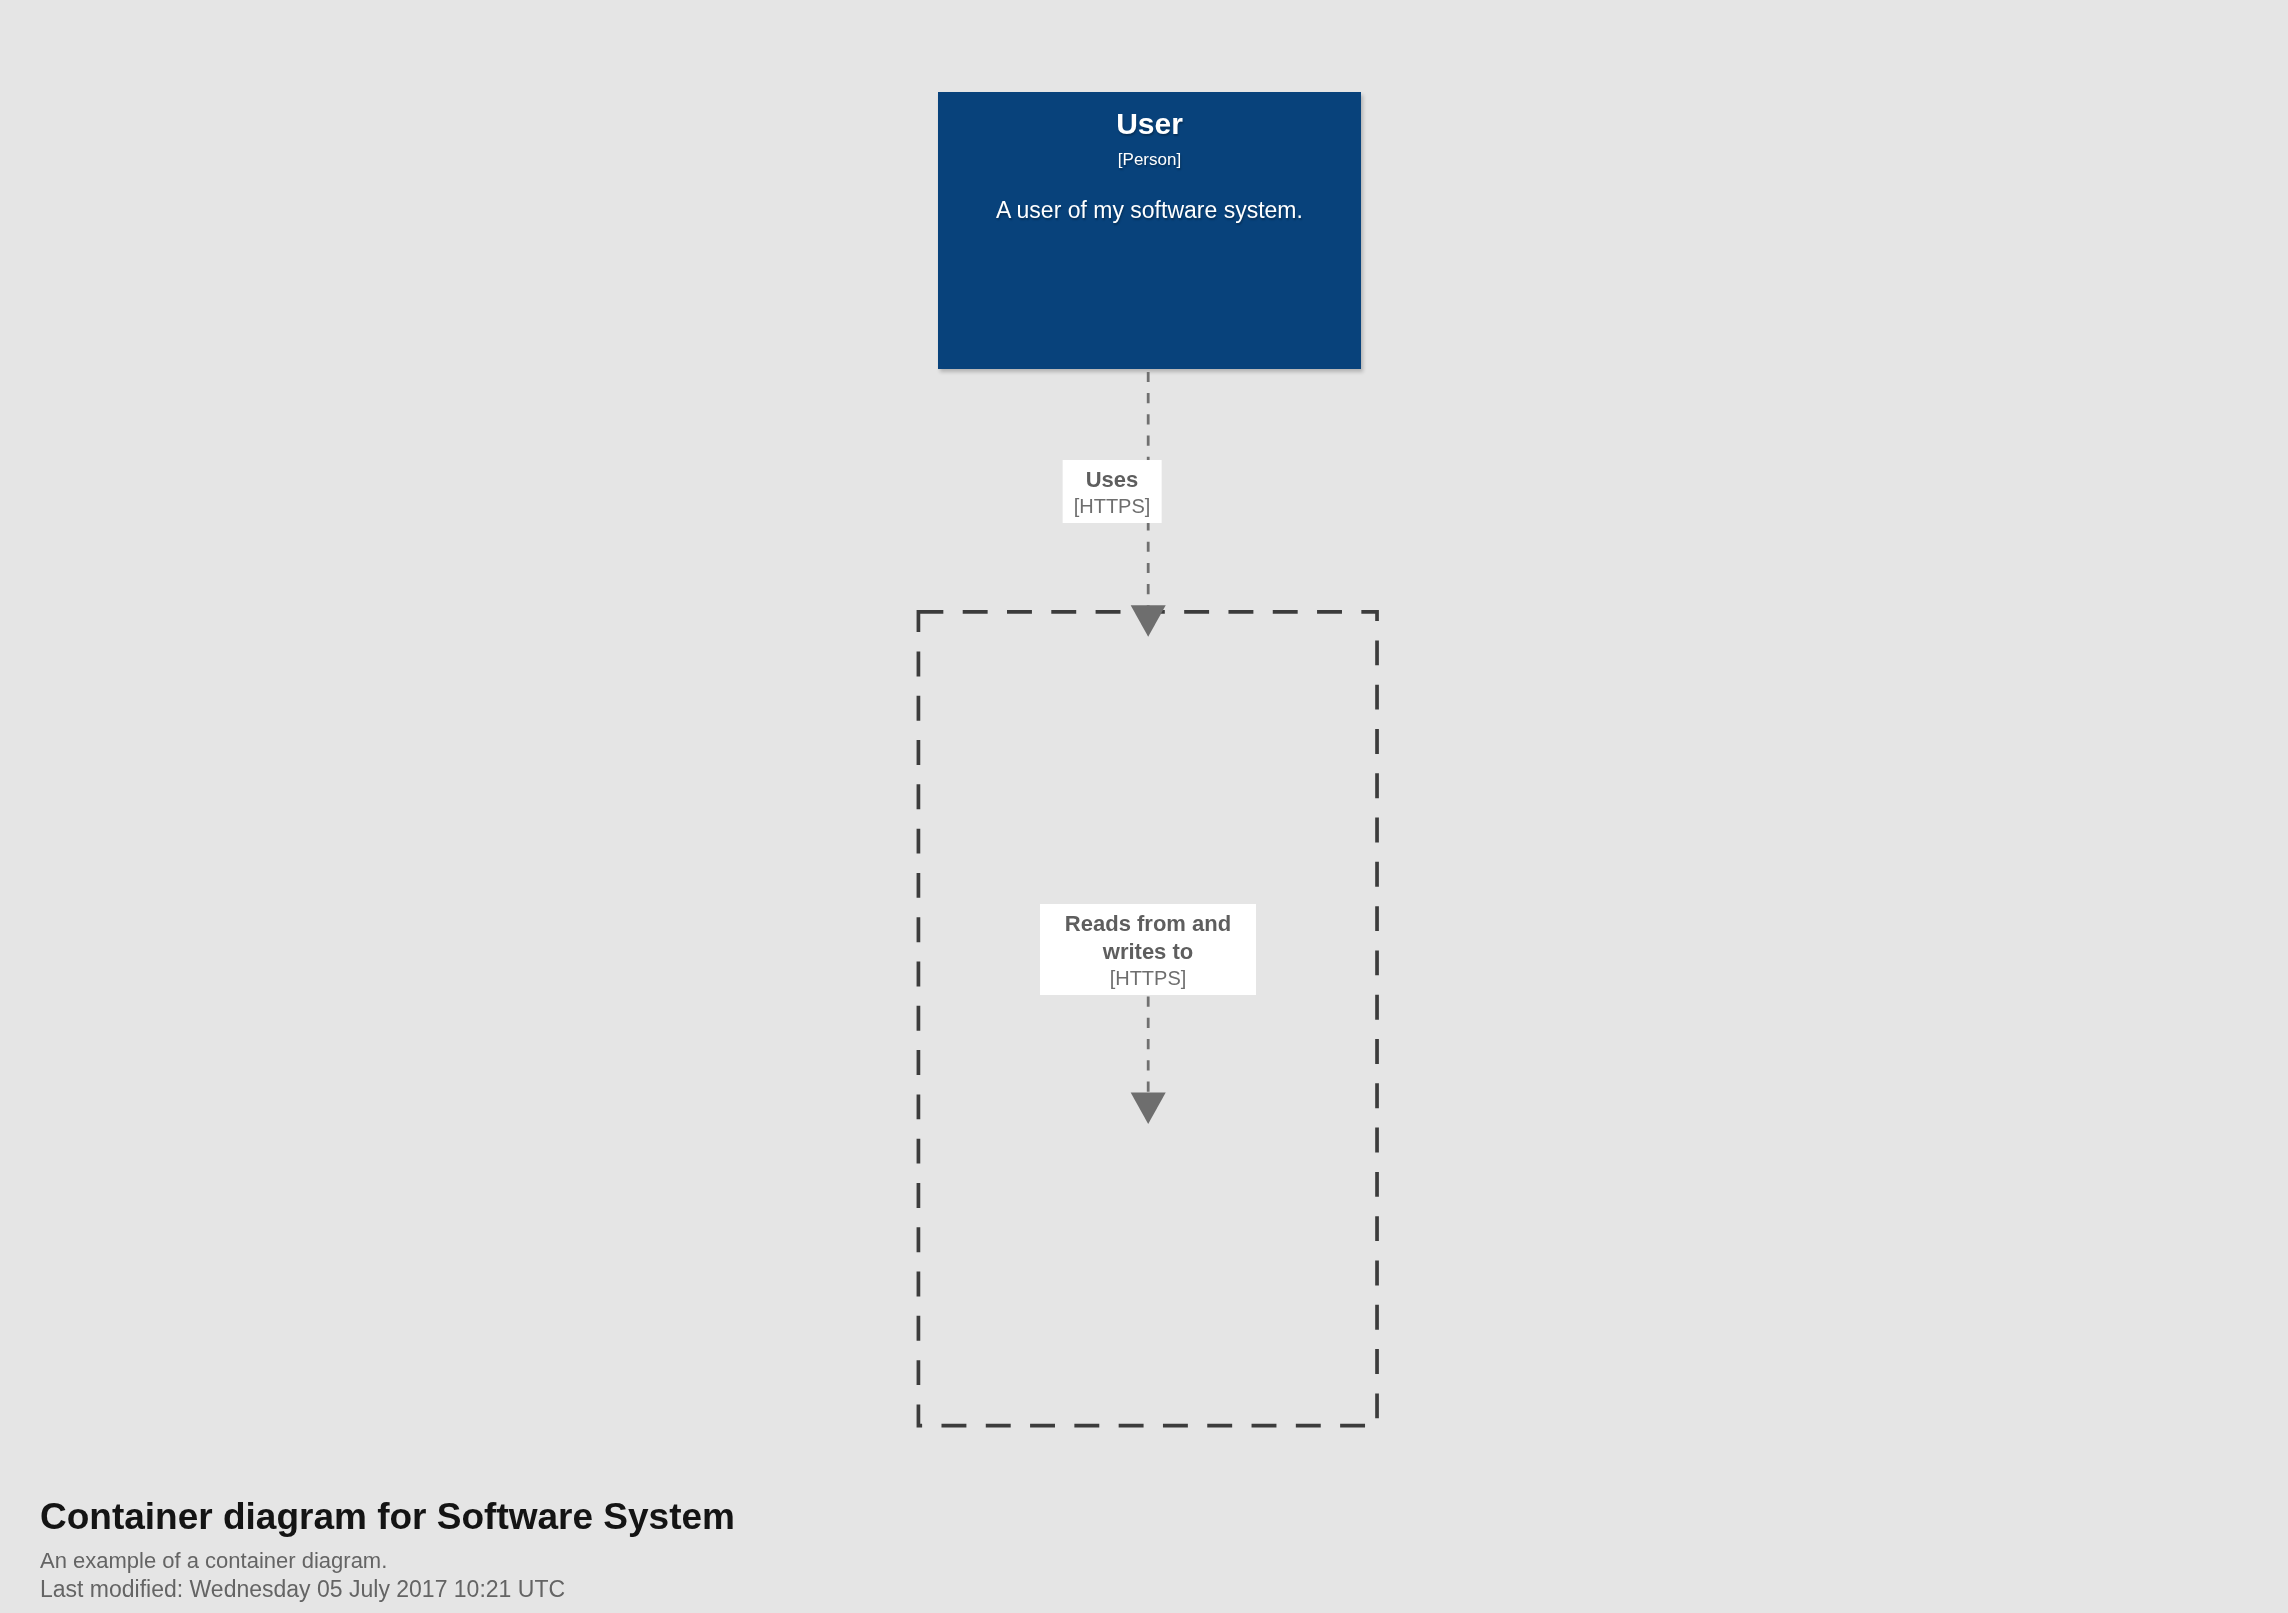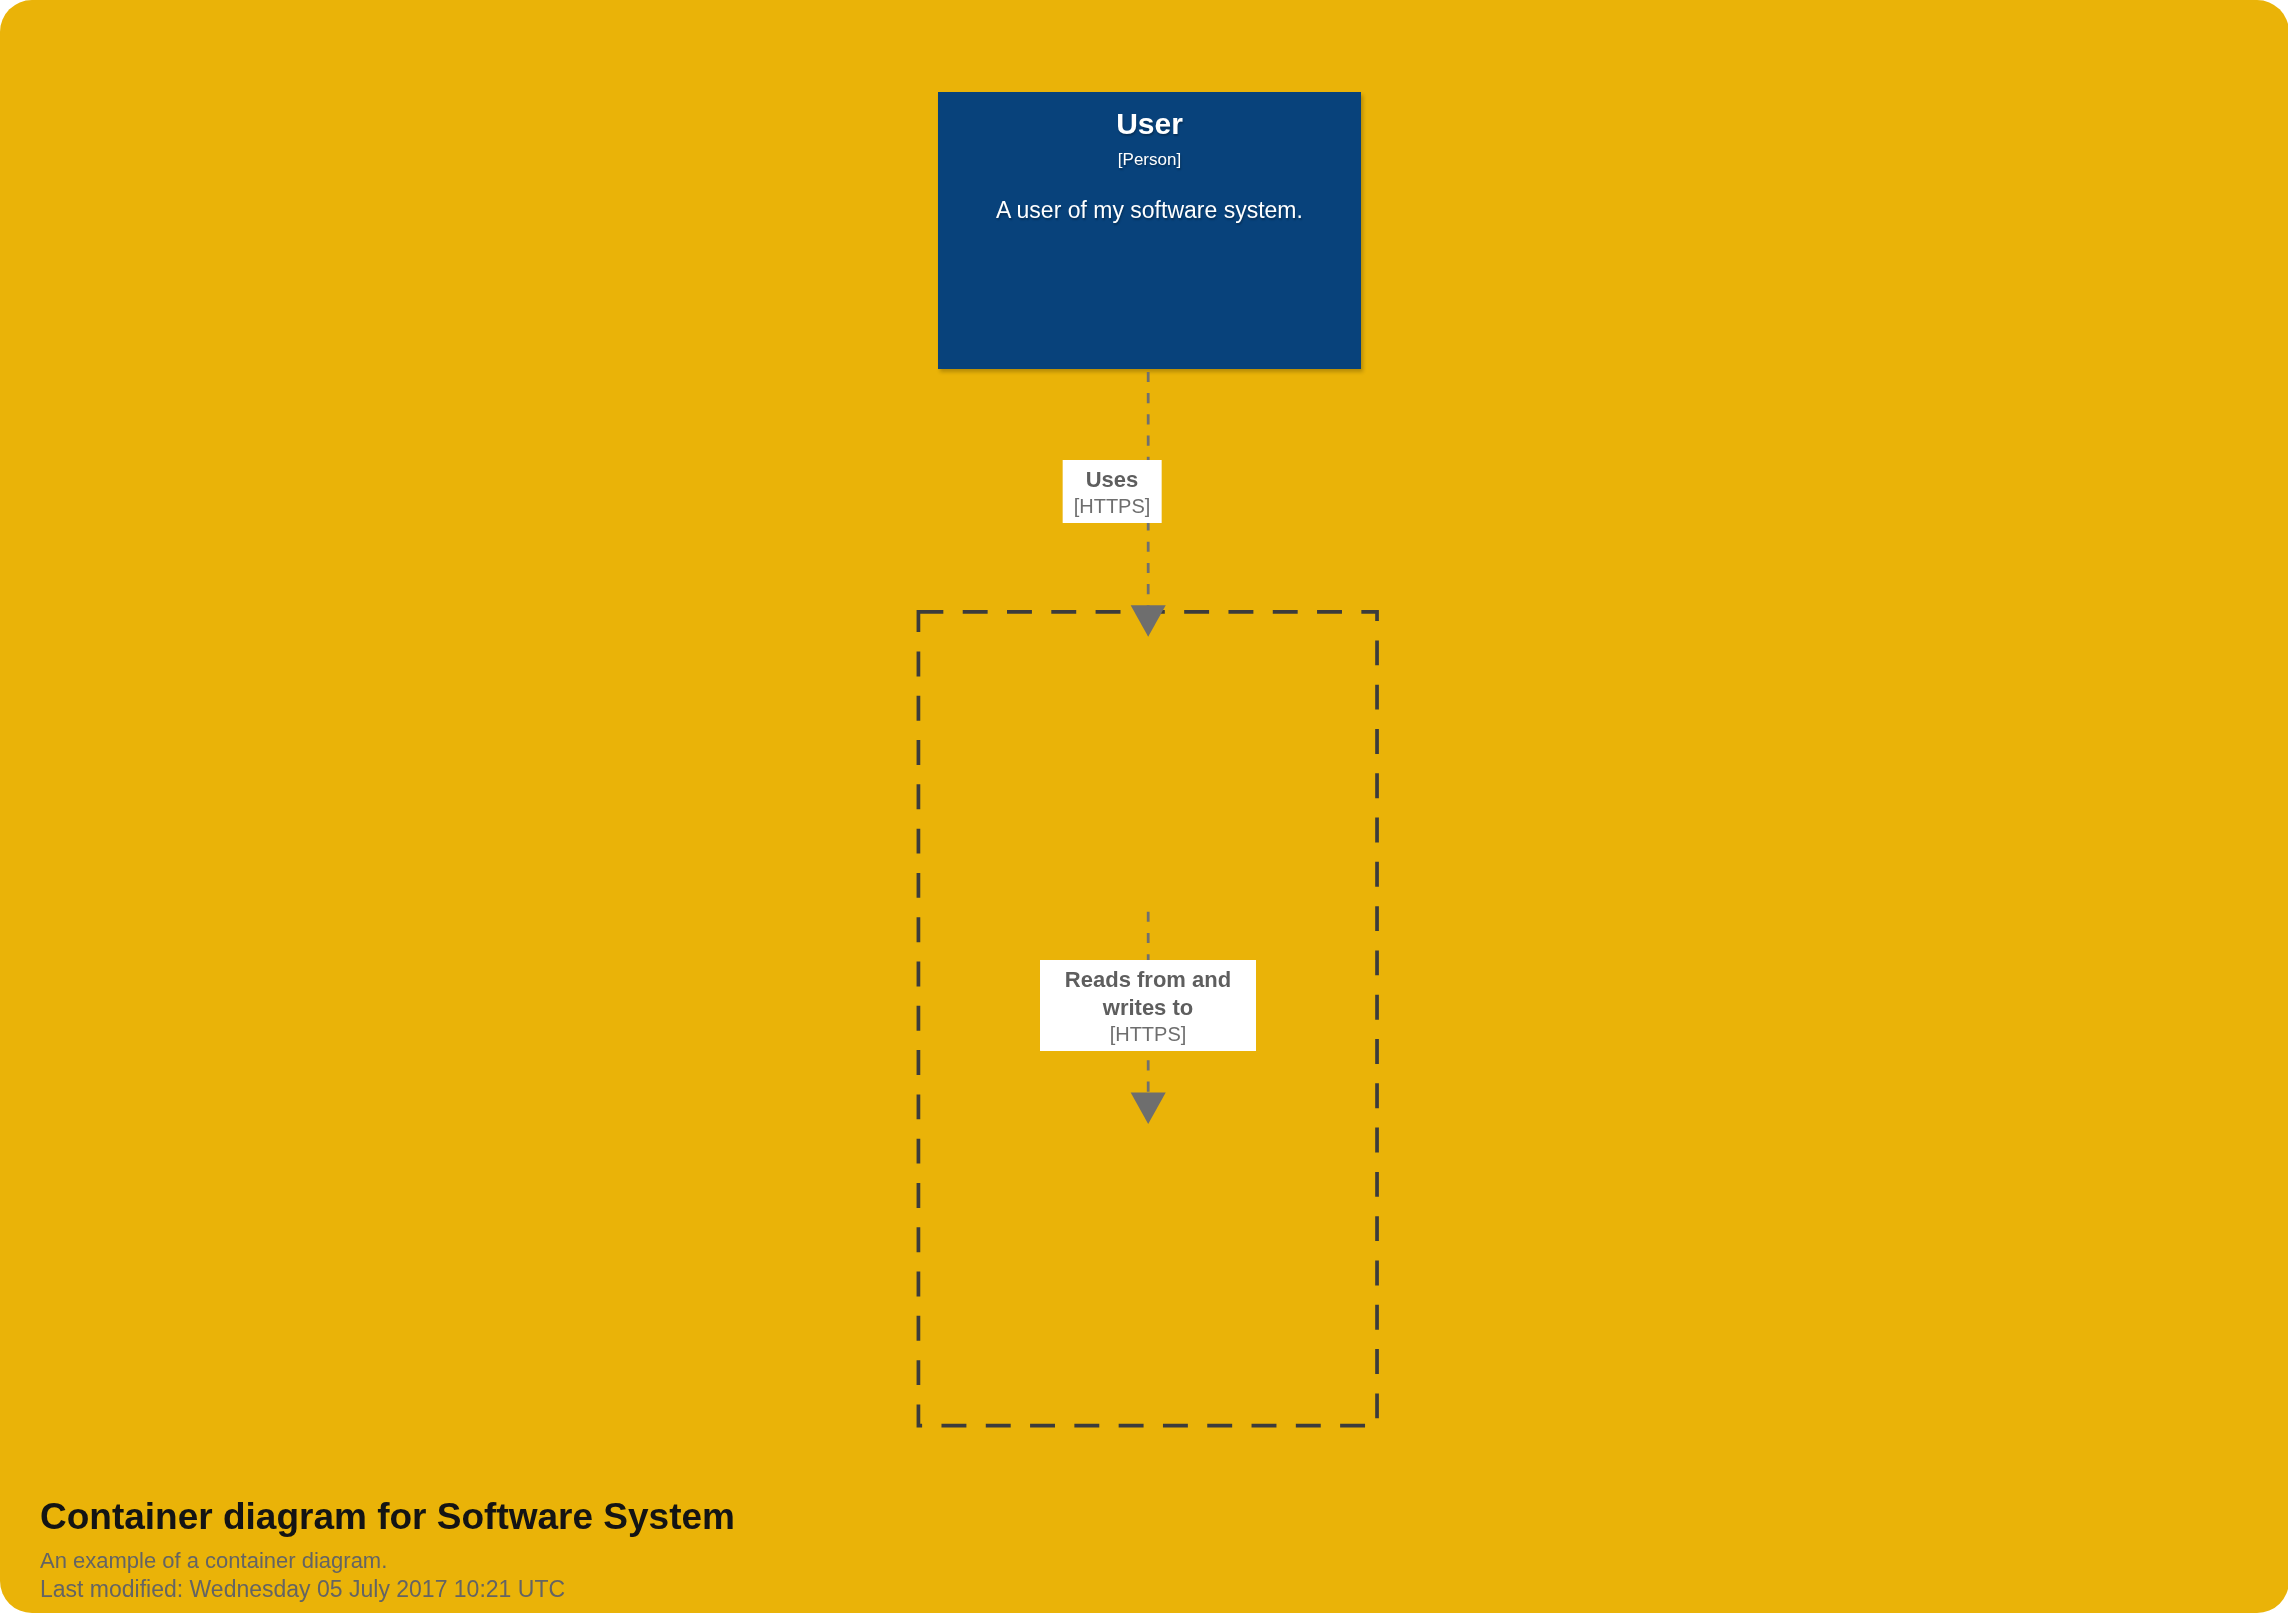--- a/index.html
+++ b/index.html
@@ -5,23 +5,22 @@
   html, body {
     margin: 0;
     padding: 0;
     background: #ffffff;
     font-family: "Liberation Sans", sans-serif;
   }
   .canvas {
     position: relative;
     width: 2289px;
     height: 1613px;
-    background: #eab308;
+    background: #e5e5e5;
     overflow: hidden;
-    border-radius: 32px;
   }
   svg.connectors {
     position: absolute;
     left: 0;
     top: 0;
     z-index: 3;
     pointer-events: none;
   }
   .node {
     position: absolute;
@@ -129,21 +128,21 @@
     <div class="node-desc">A user of my software system.</div>
   </div>
 
 
 
   <div class="rel-label" style="left:1112px; top:460px;">
     <div class="rel-name">Uses</div>
     <div class="rel-meta">[HTTPS]</div>
   </div>
 
-  <div class="rel-label" style="left:1148px; top:960px;">
+  <div class="rel-label" style="left:1148px; top:904px;">
     <div class="rel-name wrap">Reads from and writes to</div>
     <div class="rel-meta">[HTTPS]</div>
   </div>
 
   <div class="footer">
     <h1 class="footer-title">Container diagram for Software System</h1>
     <div class="footer-subtitle">An example of a container diagram.</div>
     <div class="footer-modified">Last modified: Wednesday 05 July 2017 10:21 UTC</div>
   </div>
 

